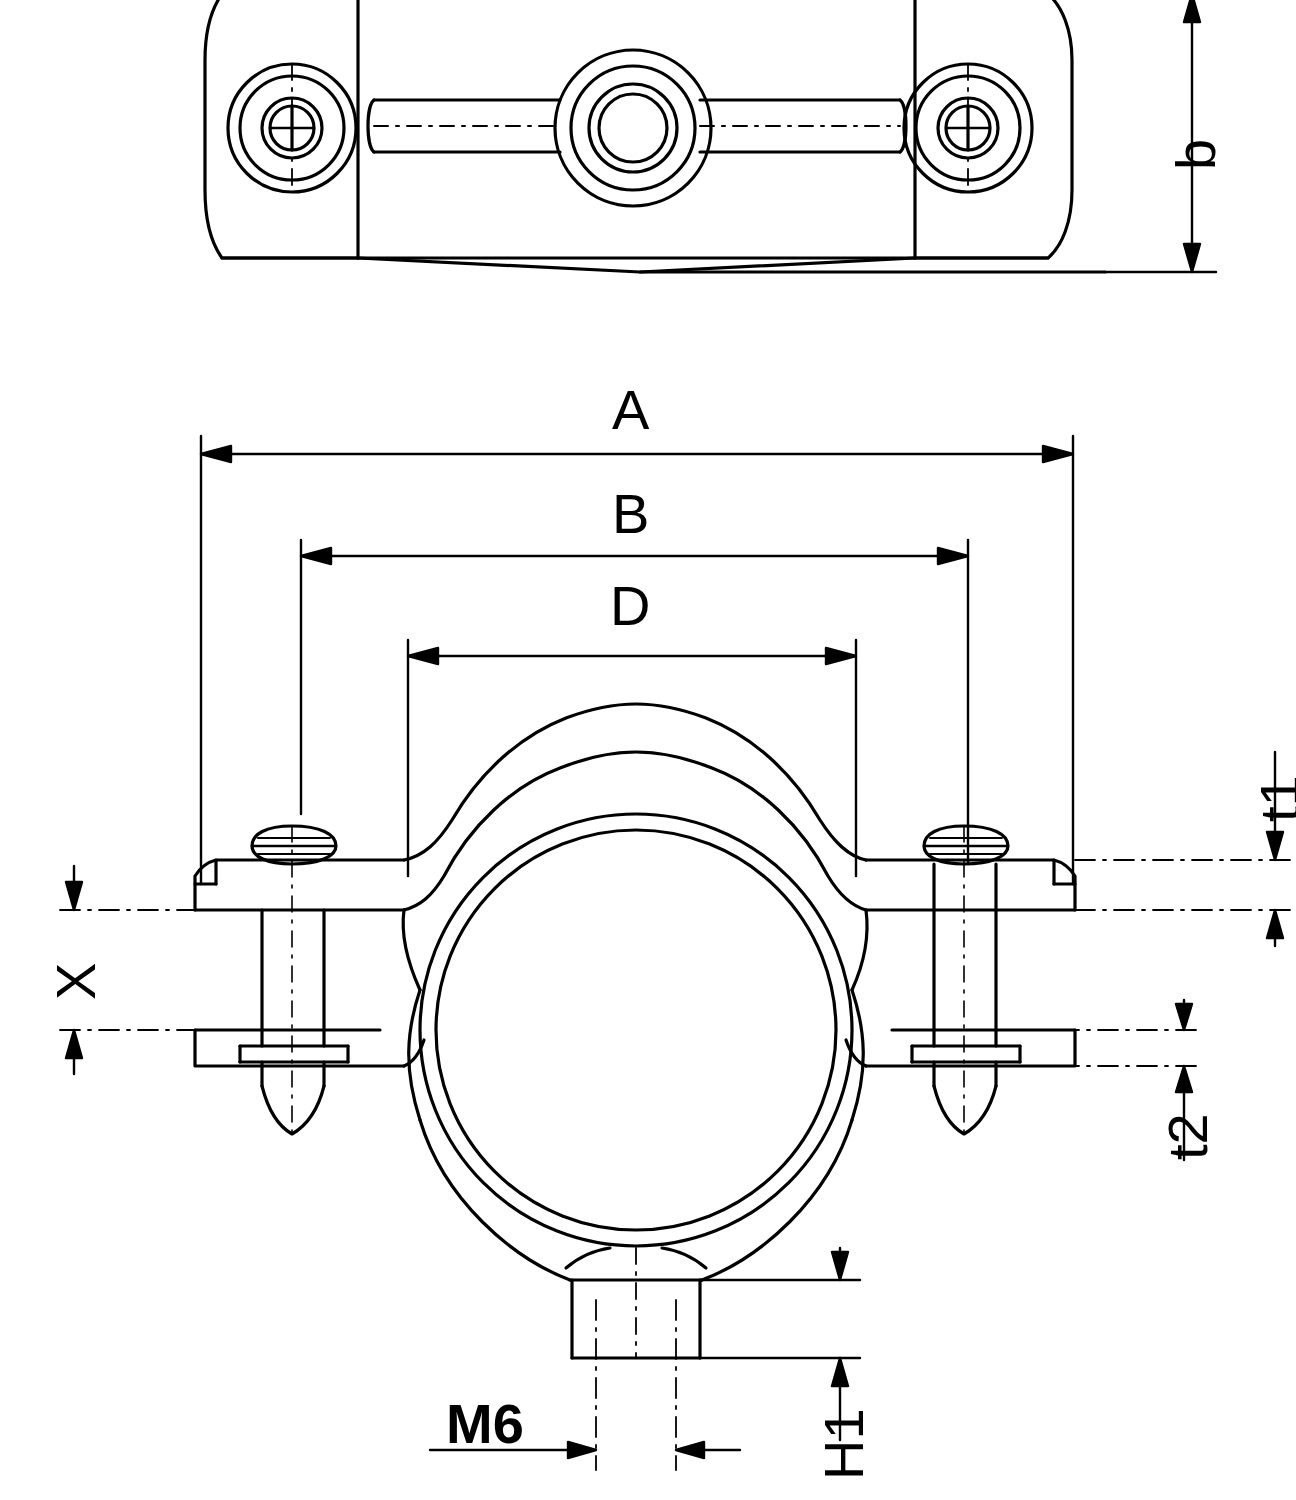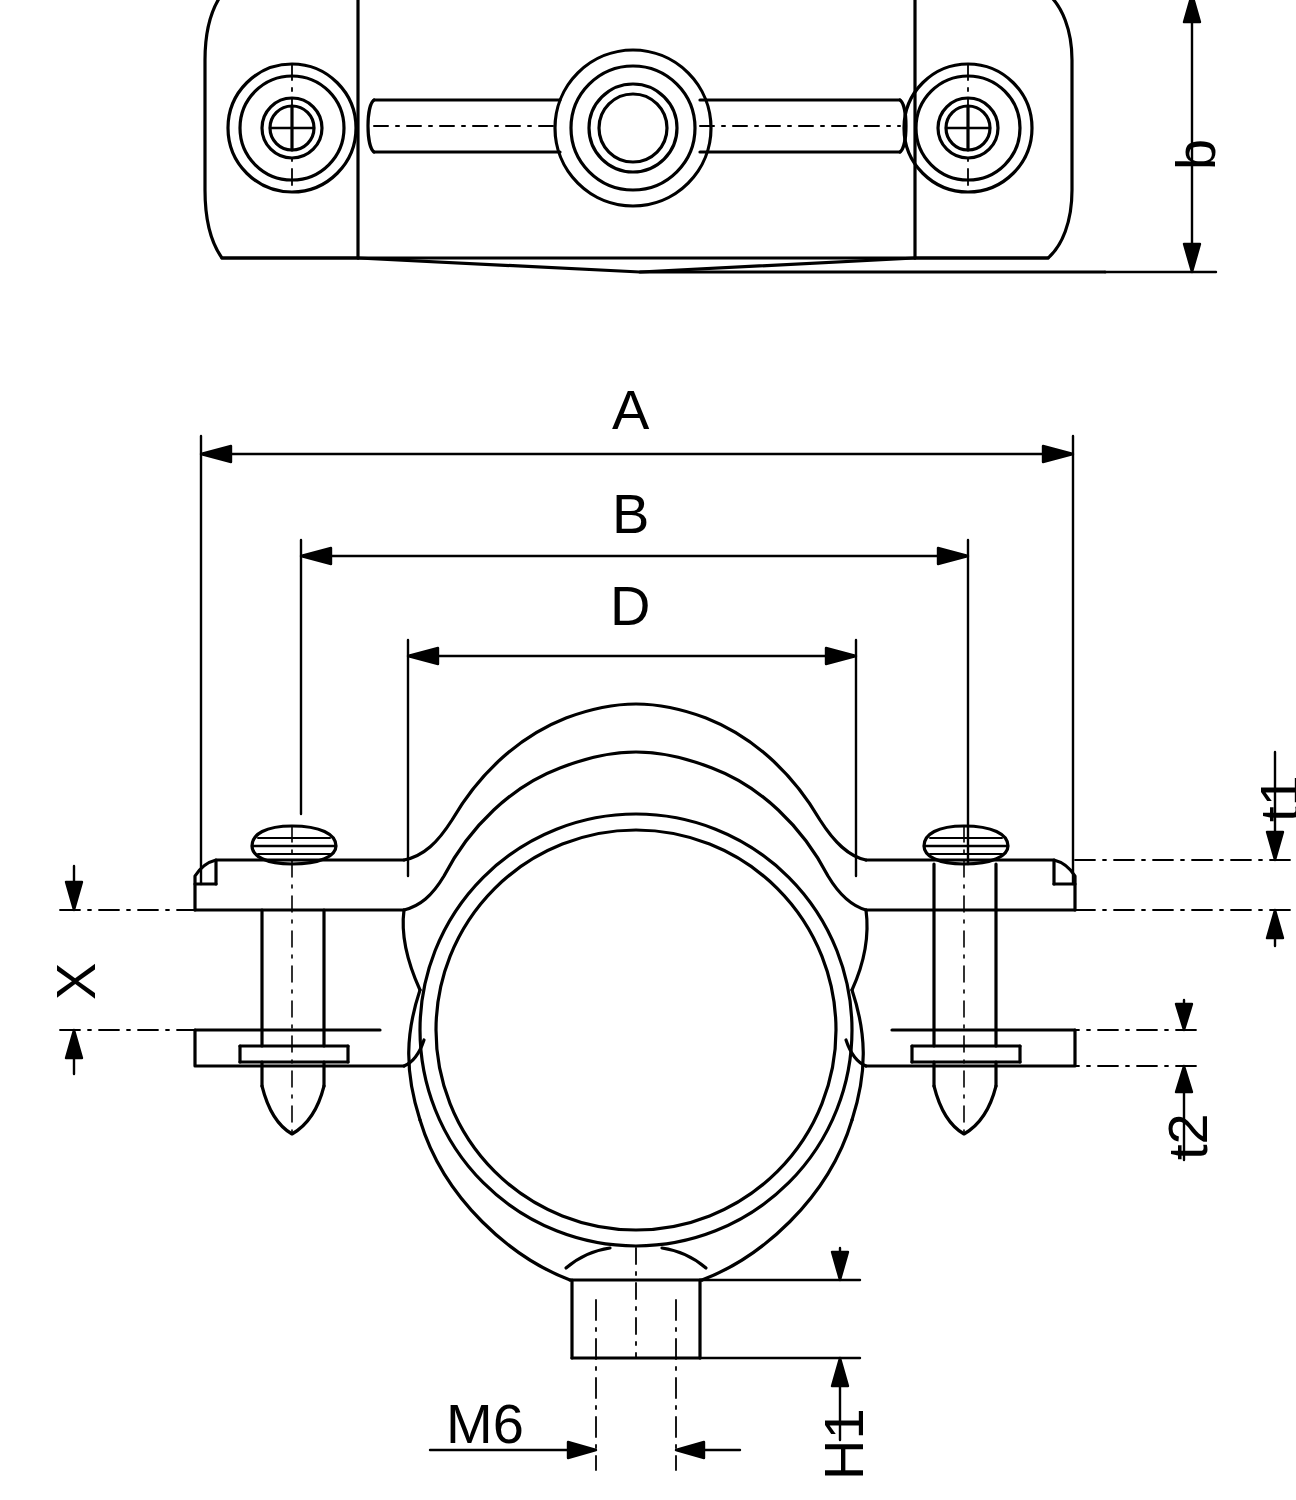--- a/index.html
+++ b/index.html
@@ -254,15 +254,15 @@
   <div class="lbl" style="left:610px; top:578px;">D</div>
 
   <div class="lbl rot90" style="left:1252px; top:822px;">t1</div>
 
   <div class="lbl rot90" style="left:1160px; top:1160px;">t2</div>
 
   <div class="lbl rot90" style="left:48px; top:1000px;">X</div>
 
   <div class="lbl rot90" style="left:816px; top:1480px;">H1</div>
 
-  <div class="lbl" style="left:446px; top:1396px;">M6</div>
+  <div class="lbl" style="left:446px; top:1396px;font-weight:bold;">M6</div>
 
 </div>
 
 </body></html>

